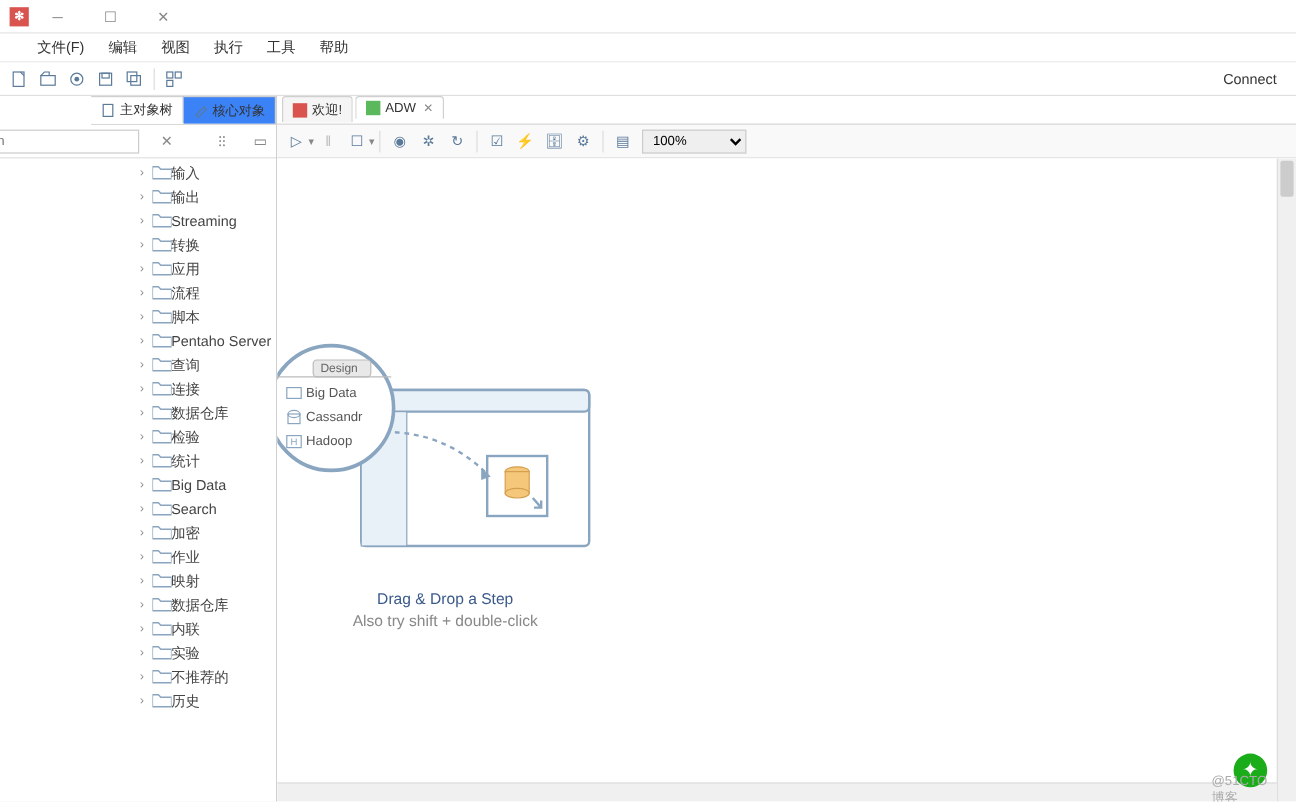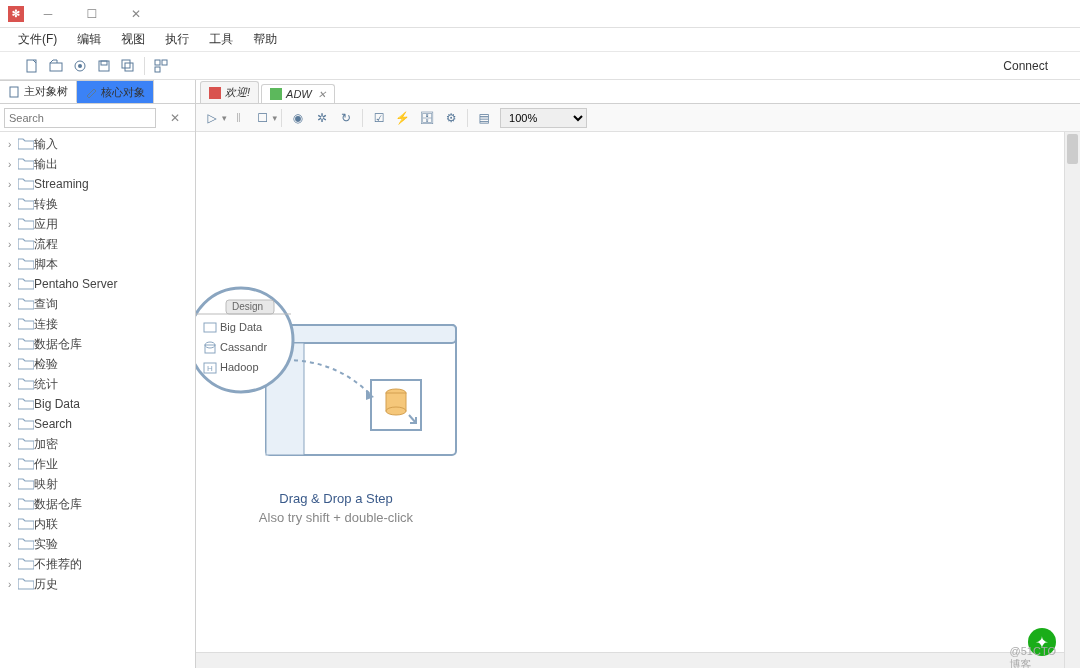--- a/index.html
+++ b/index.html
@@ -6,32 +6,32 @@
     body { width: 1080px; height: 668px; background: #f0f0f0; font-size: 12px; color: #333; position: relative; overflow: hidden; }
     
     
     .titlebar { height: 28px; background: #fff; display: flex; align-items: center; padding: 0 8px; border-bottom: 1px solid #e0e0e0; }
     .titlebar-icon { width: 16px; height: 16px; background: #d9534f; margin-right: 6px; display: flex; align-items: center; justify-content: center; color: #fff; font-size: 10px; font-weight: bold; }
     .titlebar-text { flex: 1; color: #666; }
     .win-controls { display: flex; gap: 8px; }
     .win-btn { width: 36px; height: 20px; display: flex; align-items: center; justify-content: center; color: #888; cursor: pointer; }
     
     
-    .menubar { height: 24px; background: #fff; display: flex; align-items: center; padding: 0 8px; border-bottom: 1px solid #e8e8e8; }
+    .menubar { height: 24px; background: #fff; display: flex; align-items: center; padding: 0 21px; border-bottom: 1px solid #e8e8e8; }
     .menu-item { padding: 2px 10px; cursor: pointer; color: #333; }
     
     
-    .toolbar-row { height: 28px; background: #fff; display: flex; align-items: center; padding: 0 20px; border-bottom: 1px solid #e0e0e0; }
+    .toolbar-row { height: 28px; background: #fff; display: flex; align-items: center; padding: 0 4px; border-bottom: 1px solid #e0e0e0; }
     .tool-btn { width: 20px; height: 20px; display: flex; align-items: center; justify-content: center; margin: 0 2px; color: #5a7a9a; cursor: pointer; }
     .tool-sep { width: 1px; height: 18px; background: #ddd; margin: 0 4px; }
     .connect-btn { margin-left: auto; padding: 2px 12px; color: #333; cursor: pointer; }
     
     
     .main { display: flex; height: calc(100% - 80px); }
-    .sidebar { width: 196px; background: #fff; border-right: 1px solid #d0d0d0; display: flex; flex-direction: column; }
+    .sidebar { width: 231px; background: #fff; border-right: 1px solid #d0d0d0; display: flex; flex-direction: column; align-items: flex-end; }
     
     
     .side-tabs { height: 24px; display: flex; border-bottom: 1px solid #d0d0d0; }
     .side-tab { padding: 3px 8px; border-top: 1px solid #d0d0d0; border-right: 1px solid #d0d0d0; background: #3b82f6; display: flex; align-items: center; gap: 4px; cursor: pointer; font-size: 11px; }
     .side-tab.active { background: #fff; border-bottom: 1px solid #fff; }
     .side-tab-icon { width: 12px; height: 12px; }
     
     
     .search-row { height: 28px; display: flex; align-items: center; padding: 2px 4px; border-bottom: 1px solid #e0e0e0; gap: 14px; }
     .search-input { flex: 1; border: 1px solid #ccc; height: 20px; padding: 0 4px; font-size: 11px; color: #888; }
@@ -40,21 +40,21 @@
     
     .tree { flex: 1; overflow-y: auto; padding: 2px 0; }
     .tree-item { display: flex; align-items: center; height: 20px; padding: 0 4px 0 8px; cursor: pointer; font-size: 12px; color: #444; }
     .tree-caret { width: 10px; color: #888; font-size: 10px; }
     .folder-svg { width: 16px; height: 12px; }
     
     
     .content { flex: 1; display: flex; flex-direction: column; background: #fff; position: relative; }
     
     
-    .editor-tabs { height: 24px; display: flex; border-bottom: 1px solid #d0d0d0; align-items: flex-end; padding-left: 4px; font-style: italic; }
+    .editor-tabs { height: 24px; display: flex; border-bottom: 1px solid #d0d0d0; align-items: flex-start; padding-left: 4px; }
     .editor-tab { padding: 3px 8px; border: 1px solid #d0d0d0; border-bottom: none; background: #f5f5f5; display: flex; align-items: center; gap: 4px; margin-right: 2px; cursor: pointer; font-size: 11px; border-radius: 3px 3px 0 0; }
     .editor-tab.active { background: #fff; }
     .etab-icon { width: 12px; height: 12px; }
     .etab-close { color: #888; font-size: 10px; margin-left: 2px; }
     
     
     .canvas-toolbar { height: 28px; display: flex; align-items: center; padding: 0 4px; border-bottom: 1px solid #e0e0e0; background: #f9f9f9; }
     .ctool-btn { width: 20px; height: 20px; display: flex; align-items: center; justify-content: center; margin: 0 2px; color: #5a7a9a; cursor: pointer; }
     .zoom-select { border: 1px solid #ccc; height: 20px; font-size: 11px; padding: 0 4px; margin-left: 4px; width: 87px; }
     

